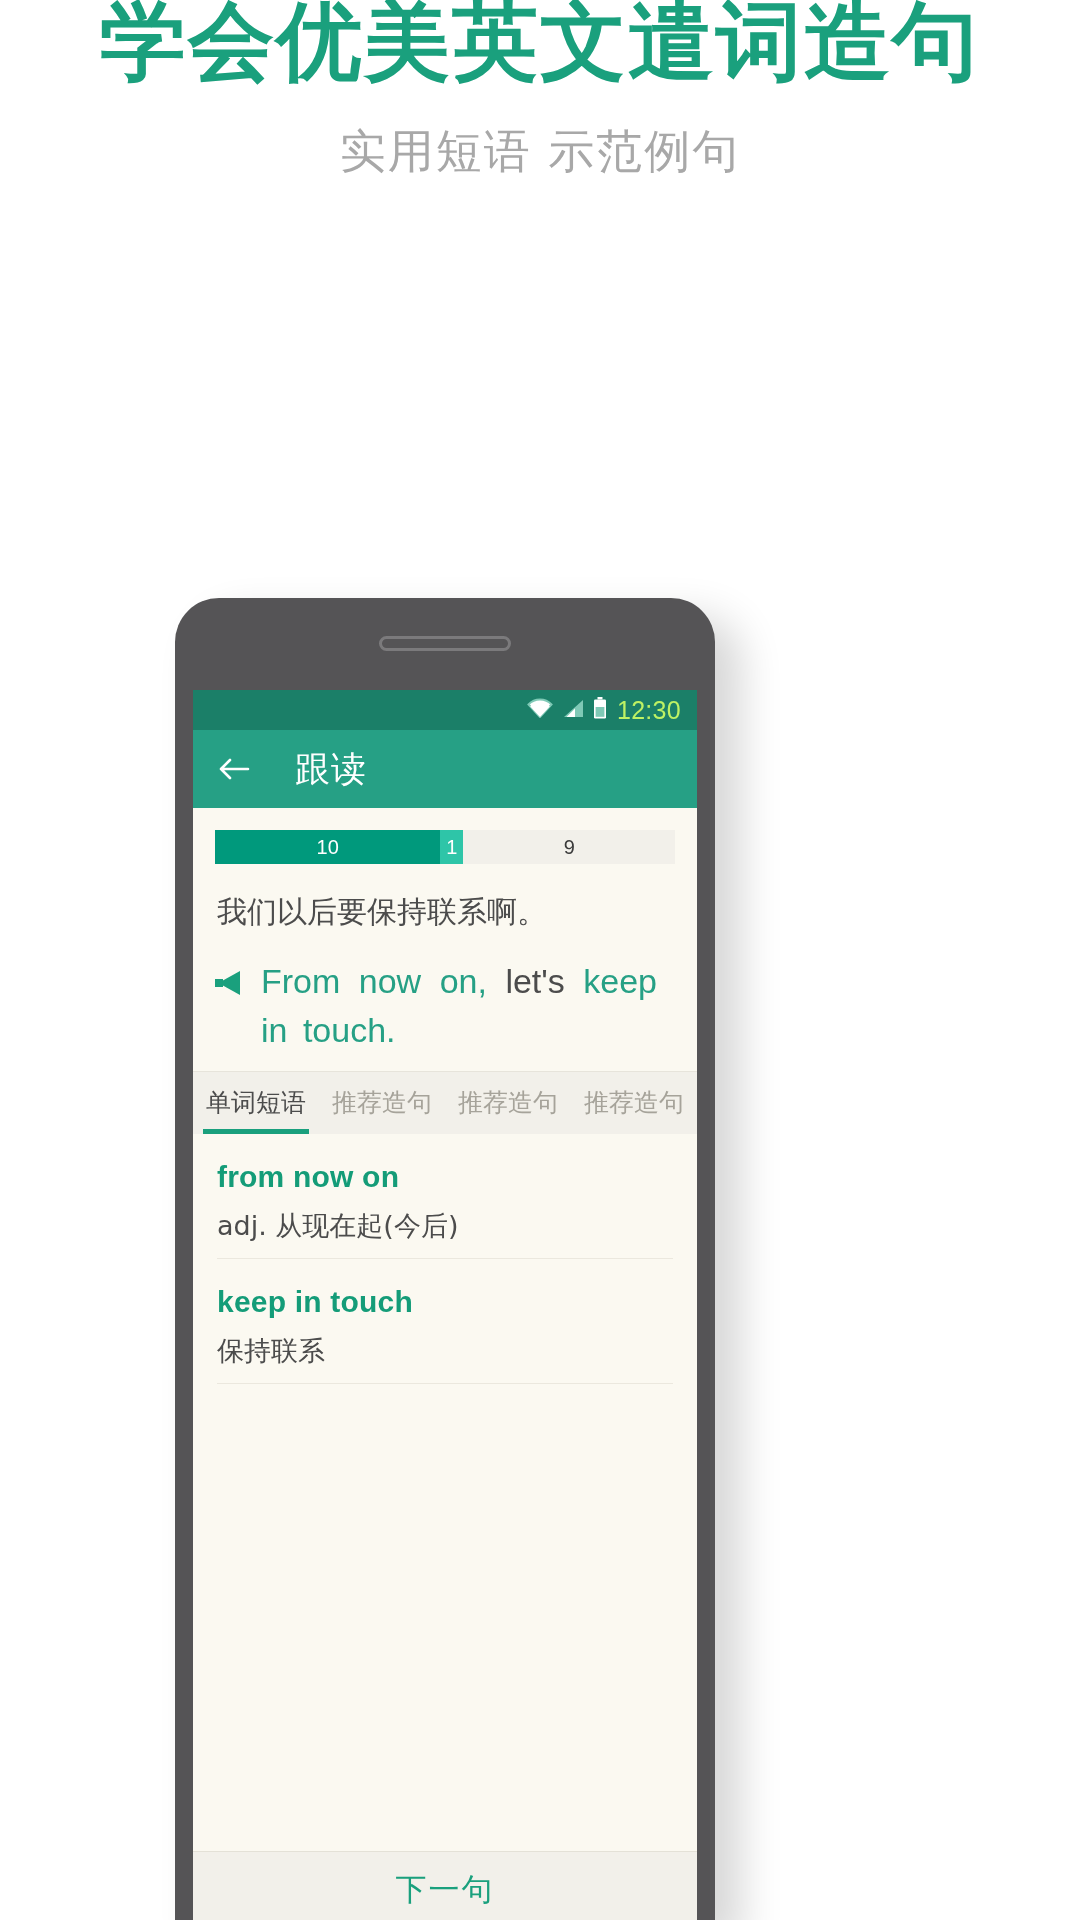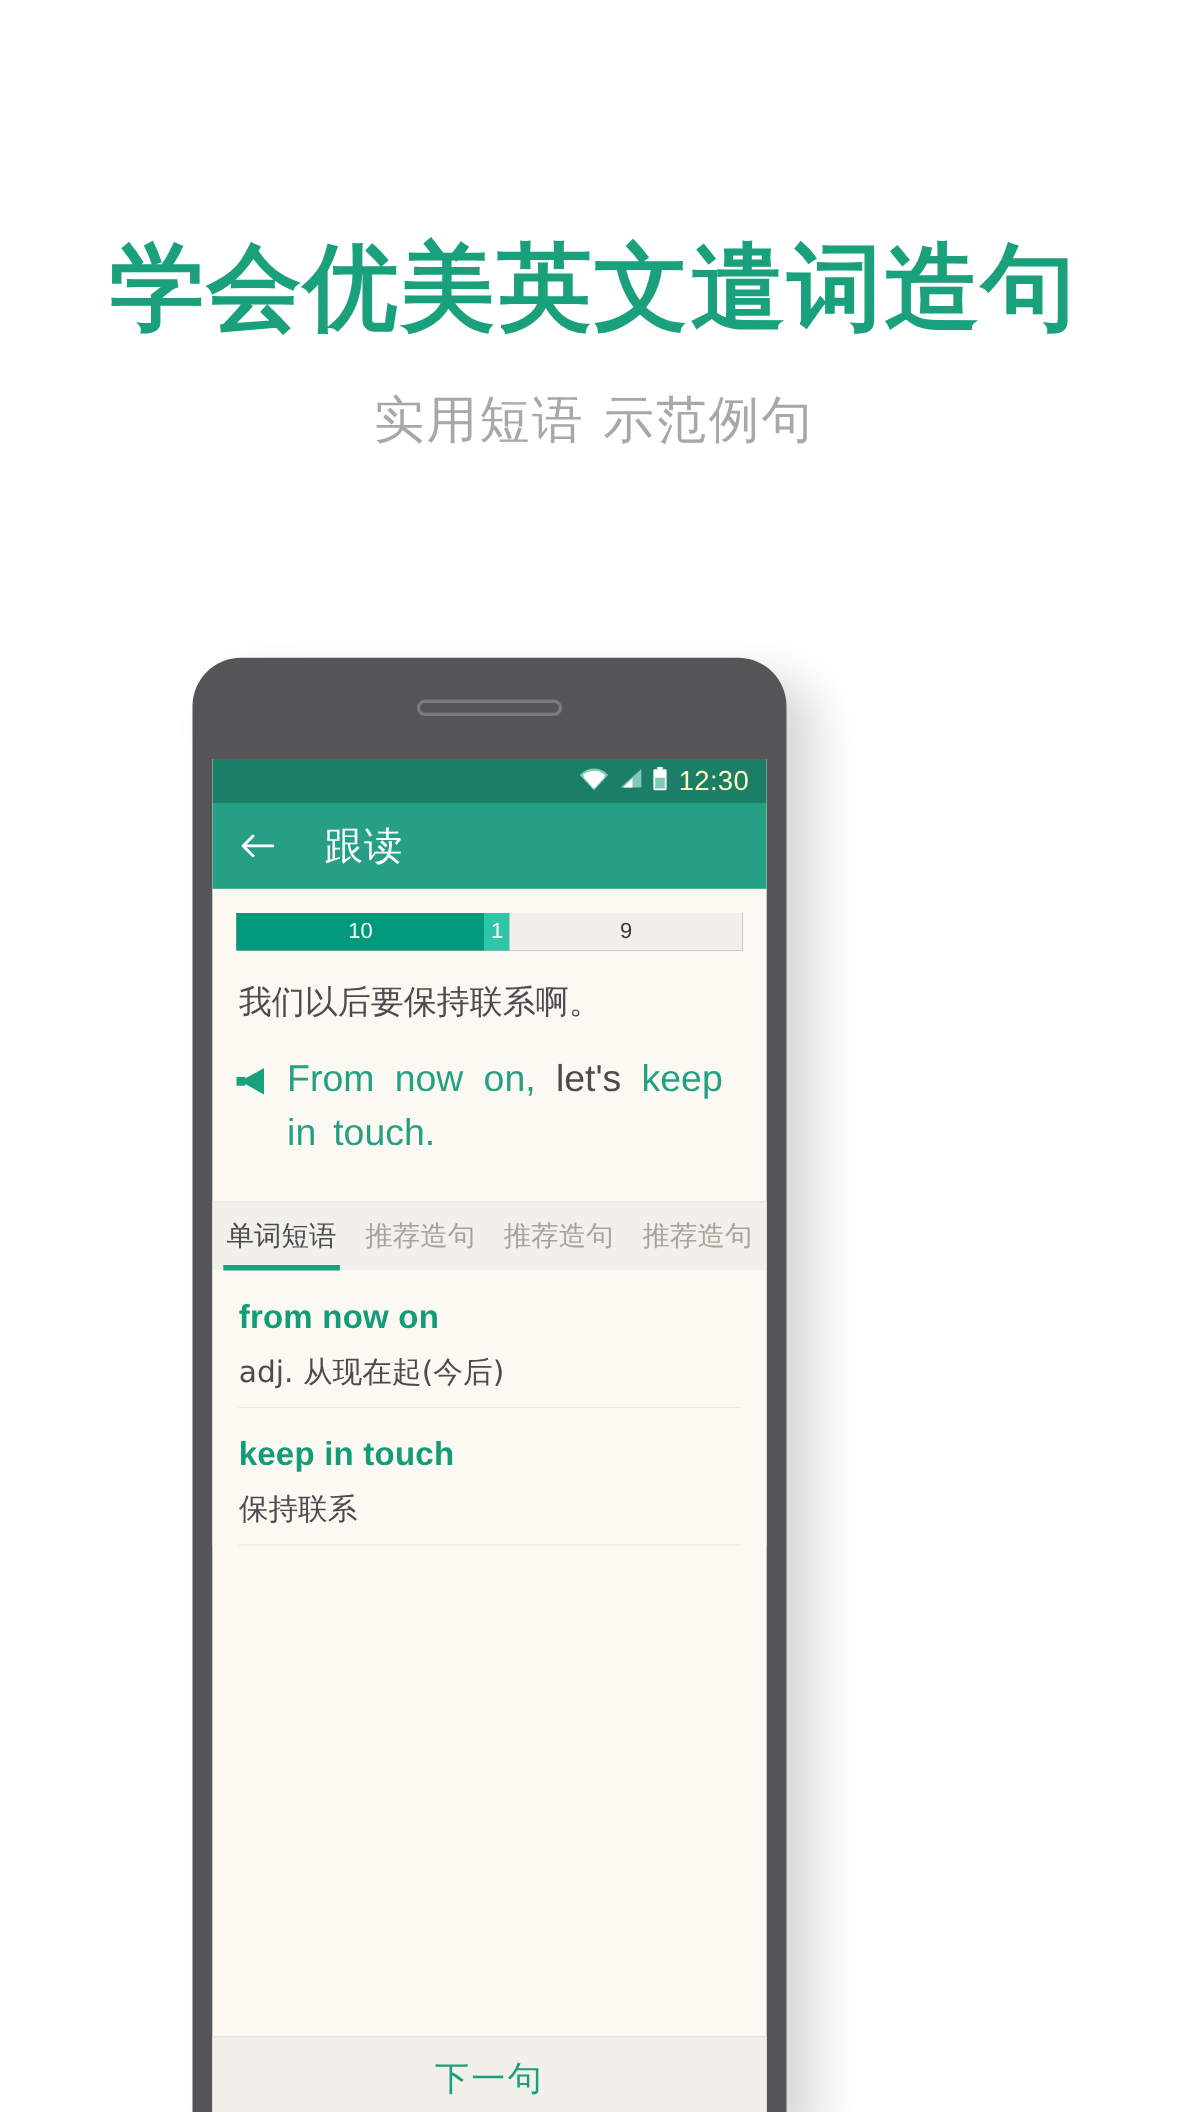--- a/index.html
+++ b/index.html
@@ -15,28 +15,27 @@
     font-family: "Liberation Sans", "DejaVu Sans", sans-serif;
   }
 
   
   .promo {
     position: absolute;
     top: 0; left: 0; right: 0;
     text-align: center;
   }
   .promo-title {
-    margin: 16px;
-    padding-top: 198px;
+    margin: 0;
     font-size: 86px;
     line-height: 1.12;
     font-weight: bold;
     color: #1aa07d;
     letter-spacing: 2px;
-    font-family: Liberation Serif, serif;
+    font-family: Liberation Mono, monospace;
   }
   .promo-subtitle {
     margin: 0;
     padding-top: 28px;
     font-size: 46px;
     line-height: 1.2;
     font-weight: normal;
     color: #a8a8a8;
     letter-spacing: 2px;
     font-family: "DejaVu Sans", "Liberation Sans", sans-serif;
@@ -90,21 +89,21 @@
     height: 40px;
     background: #1b7f68;
     display: flex;
     align-items: center;
     justify-content: flex-end;
     padding-right: 16px;
     box-sizing: border-box;
   }
   .sb-icons { display: flex; align-items: center; gap: 9px; }
   .sb-time {
-    color: #fef9c3;
+    color: #bef264;
     font-size: 25px;
     margin-left: 10px;
     letter-spacing: 0.3px;
   }
 
   
   .appbar {
     height: 78px;
     background: #26a085;
     display: flex;
@@ -158,21 +157,21 @@
     font-size: 34px;
     line-height: 1.45;
     color: #26a085;
     text-align: justify;
     word-spacing: 6px;
   }
   .sentence-en .plain { color: #4c4c4c; }
 
   
   .tabs {
-    margin-top: 36px;
+    margin-top: 15px;
     height: 62px;
     background: #f2f0ea;
     display: flex;
     align-items: stretch;
     border-top: 1px solid #e7e4db;
   }
   .tab {
     flex: 1;
     display: flex;
     align-items: center;

